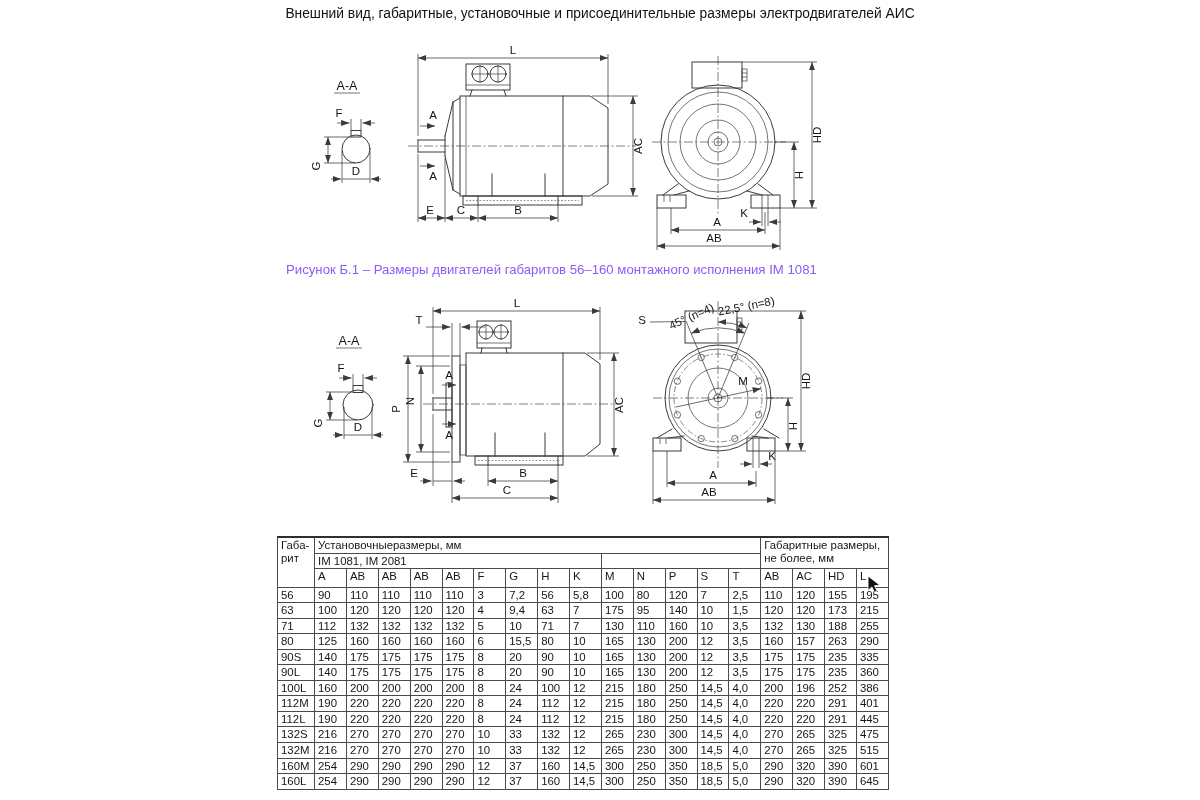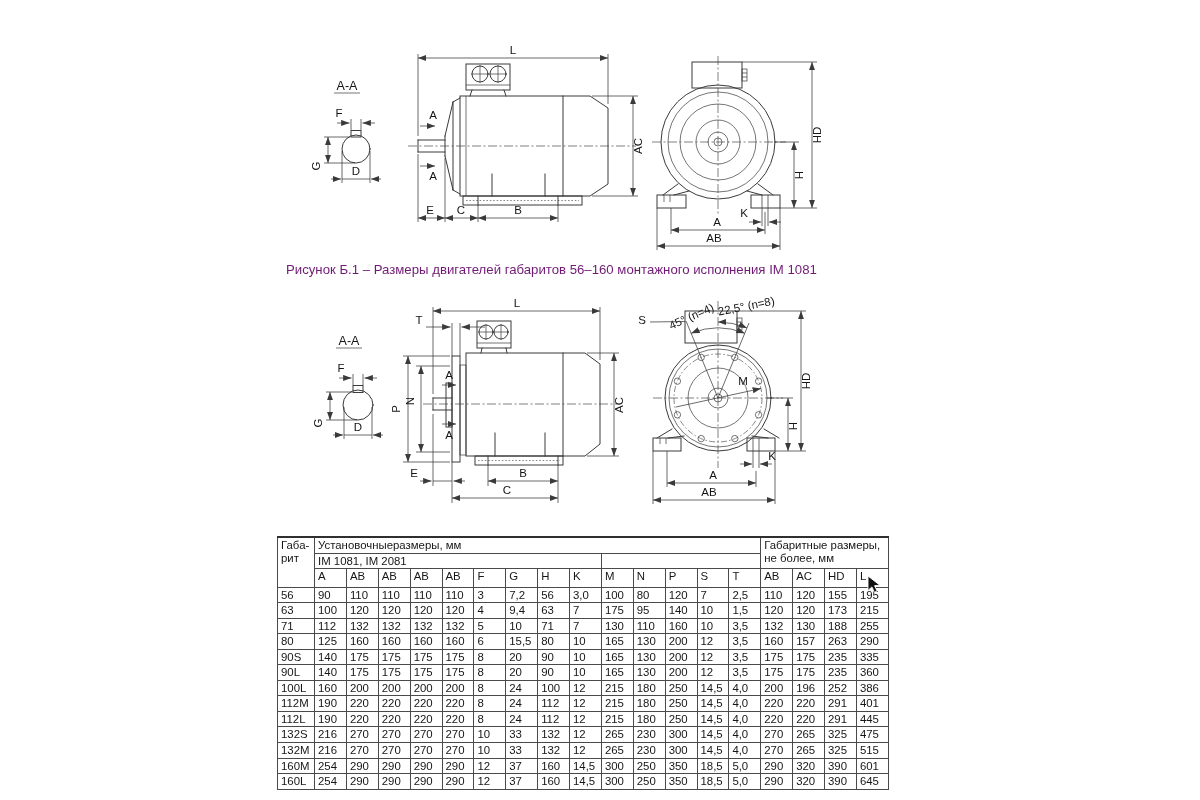--- a/index.html
+++ b/index.html
@@ -1,20 +1,20 @@
 <!DOCTYPE html>
 <html><head>
 <meta charset="utf-8">
 <style>
   html,body{margin:0;padding:0;background:#888;}
   .page{position:relative;width:1200px;height:800px;background:#ffffff;overflow:hidden;
         font-family:"Liberation Sans",sans-serif;color:#161616;}
   .doc-title{position:absolute;top:6px;left:0;right:0;text-align:center;
              font-size:13.8px;color:#121212;}
-  .caption{position:absolute;font-size:13.2px;color:#701a75;white-space:nowrap;}
+  .caption{position:absolute;font-size:13.2px;color:#8b5cf6;white-space:nowrap;}
   .fig{position:absolute;}
   
   .ol{stroke:#3a3a3a;stroke-width:1;fill:none;stroke-linecap:square;}
   .th{stroke:#3a3a3a;stroke-width:0.7;fill:none;}
   .dim{stroke:#3a3a3a;stroke-width:0.75;fill:none;}
   .cl{stroke:#3a3a3a;stroke-width:0.65;fill:none;stroke-dasharray:9 2.5 2 2.5;}
   .dot{stroke:#3a3a3a;stroke-width:0.6;fill:none;stroke-dasharray:1.6 1.8;}
   .bc{stroke:#3a3a3a;stroke-width:0.6;fill:none;stroke-dasharray:6 2.2 1.6 2.2;}
   text.lb{font-family:"Liberation Sans",sans-serif;font-size:11.5px;fill:#141414;}
   text.sec{font-size:12.5px;}
@@ -45,20 +45,21 @@
       </marker>
       <marker id="as" markerWidth="9" markerHeight="7" refX="8.4" refY="3.5" orient="auto-start-reverse" markerUnits="userSpaceOnUse">
         <path d="M0,0.4 L8.4,3.5 L0,6.6 Z" fill="#3a3a3a"></path>
       </marker>
       <pattern id="hatch" patternUnits="userSpaceOnUse" width="4.5" height="4.5" patternTransform="rotate(45)">
         <line x1="0" y1="0" x2="0" y2="4.5" stroke="#4a4a4a" stroke-width="0.8"></line>
       </pattern>
     </defs>
   </svg>
 
+  <div class="doc-title">Внешний вид, габаритные, установочные и присоединительные размеры электродвигателей АИС</div>
 
   <svg class="fig" style="left:300px;top:42px" width="615" height="214">
 
     <g>
       <text class="lb sec" x="47" y="48" text-anchor="middle">А-А</text>
       <line class="th" x1="34" y1="51" x2="60" y2="51"></line>
       <circle class="ol" cx="56" cy="107" r="14" fill="url(#hatch)"></circle>
       <rect class="ol" x="51" y="88.5" width="10" height="6.5" fill="url(#hatch)"></rect>
       <line class="dim" x1="51" y1="88" x2="51" y2="77"></line>
         <line class="dim" x1="61" y1="88" x2="61" y2="77"></line>
@@ -389,21 +390,21 @@
         <tr>
           <td>56</td>
           <td>90</td>
           <td>110</td>
           <td>110</td>
           <td>110</td>
           <td>110</td>
           <td>3</td>
           <td>7,2</td>
           <td>56</td>
-          <td>3,0</td>
+          <td>5,8</td>
           <td>100</td>
           <td>80</td>
           <td>120</td>
           <td>7</td>
           <td>2,5</td>
           <td>110</td>
           <td>120</td>
           <td>155</td>
           <td>195</td>
         </tr>

